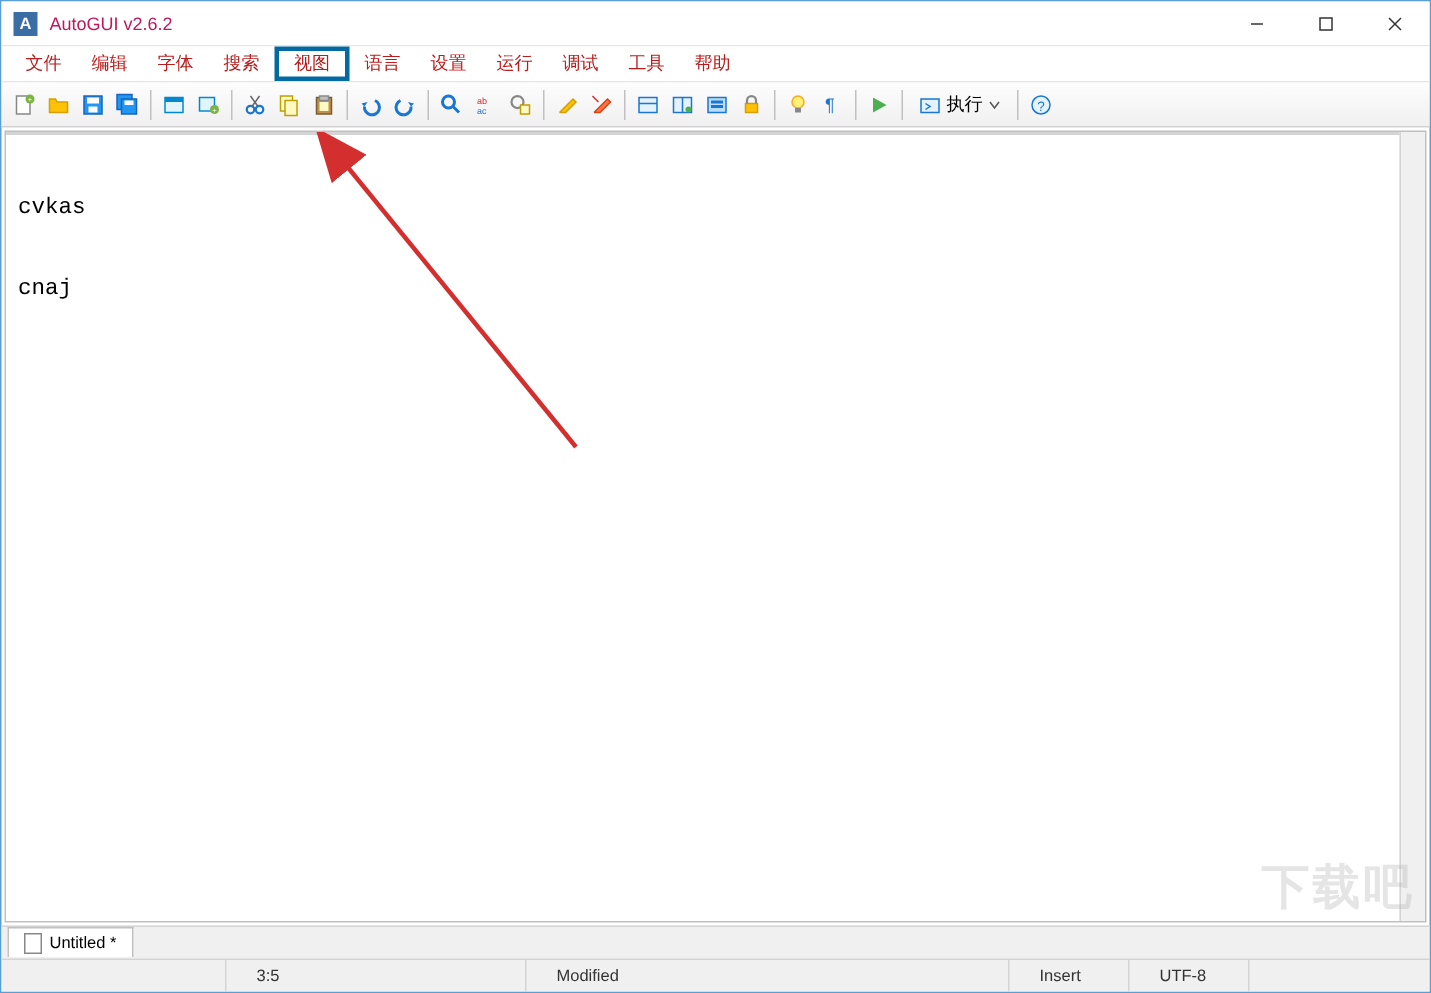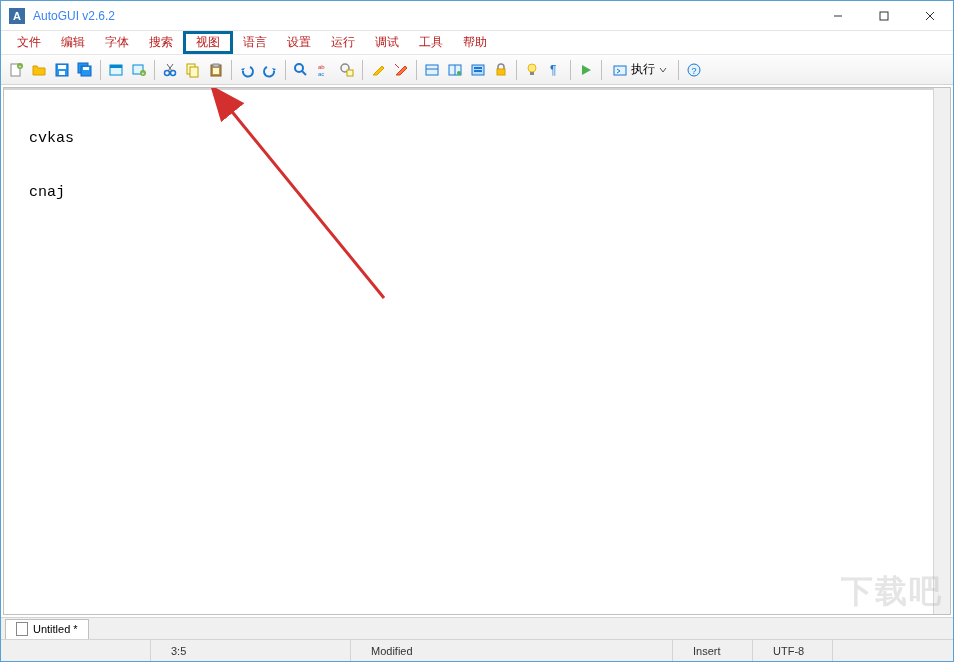--- a/index.html
+++ b/index.html
@@ -2,50 +2,50 @@
 <html><head>
 <meta charset="utf-8">
 <style>
 * { box-sizing: border-box; margin: 0; padding: 0; }
 body { font-family: "Microsoft YaHei", "Segoe UI", Tahoma, sans-serif; font-size: 12px; background: #fff; overflow: hidden; }
 .window { width: 954px; height: 662px; border: 1px solid #5a9fd4; background: #fff; display: flex; flex-direction: column; position: relative; }
 
 
 .titlebar { height: 30px; background: #fff; display: flex; align-items: center; padding-left: 8px; border-bottom: 1px solid #e5e5e5; }
 .titlebar .app-icon { width: 16px; height: 16px; background: #3a6ea5; color: #fff; display: flex; align-items: center; justify-content: center; font-size: 11px; font-weight: bold; margin-right: 8px; }
-.titlebar .title { flex: 1; color: #3b82f6; font-size: 12px; }
+.titlebar .title { flex: 1; color: #be185d; font-size: 12px; }
 .titlebar .win-controls { display: flex; }
 .titlebar .win-btn { width: 46px; height: 30px; display: flex; align-items: center; justify-content: center; cursor: pointer; }
 
 
 .menubar { height: 24px; background: #fff; display: flex; align-items: stretch; padding-left: 6px; border-bottom: 1px solid #e5e5e5; }
 .menu-item { padding: 0 10px; display: flex; align-items: center; cursor: pointer; color: #b91c1c; font-size: 12px; }
 .menu-item.highlighted { border: 3px solid #0369a1; background: #fff; }
 
 
 .toolbar { height: 30px; background: linear-gradient(#fdfdfd, #f0f0f0); border-bottom: 1px solid #d4d4d4; display: flex; align-items: center; padding: 0 4px; gap: 1px; }
 .tb-btn { width: 22px; height: 22px; display: flex; align-items: center; justify-content: center; cursor: pointer; border: 1px solid transparent; border-radius: 2px; position: relative; }
 .tb-sep { width: 1px; height: 20px; background: #c0c0c0; margin: 0 3px; }
 .tb-exec { display: flex; align-items: center; padding: 0 6px; height: 22px; border: 1px solid transparent; cursor: pointer; gap: 4px; }
 
 
 .editor-wrap { flex: 1; display: flex; flex-direction: column; border: 1px solid #c0c0c0; margin: 2px; overflow: hidden; position: relative; }
 .editor-top-border { height: 2px; background: #d4d4d4; }
 .editor { flex: 1; background: #fff; padding: 4px 8px; font-family: Consolas, "Courier New", monospace; font-size: 15px; line-height: 1.2; color: #000; position: relative; white-space: pre; }
-.editor .line { display: block; margin-left: 17px; }
+.editor .line { display: block; }
 .editor .current-line { background: #f5f5f5; }
 .caret { display: inline-block; width: 1px; height: 16px; background: #000; vertical-align: text-bottom; animation: blink 1s step-end infinite; }
 @keyframes blink { 50% { opacity: 0; } }
 .scrollbar-v { position: absolute; right: 0; top: 0; bottom: 0; width: 17px; background: #f0f0f0; border-left: 1px solid #d4d4d4; }
 
 
 .arrow-overlay { position: absolute; top: 0; left: 0; pointer-events: none; z-index: 10; }
 
 
-.tabbar { height: 22px; background: #f0f0f0; border-top: 1px solid #d4d4d4; display: flex; align-items: center; padding-left: 4px; }
+.tabbar { height: 22px; background: #f0f0f0; border-top: 1px solid #d4d4d4; display: flex; align-items: flex-start; padding-left: 4px; }
 .tab { height: 20px; padding: 0 10px; background: #fff; border: 1px solid #c0c0c0; border-bottom: none; display: flex; align-items: center; gap: 5px; font-size: 11px; cursor: pointer; }
 .tab .doc-icon { width: 12px; height: 14px; border: 1px solid #888; background: #fff; position: relative; }
 
 
 .statusbar { height: 22px; background: #f0f0f0; border-top: 1px solid #d4d4d4; display: flex; align-items: flex-end; font-size: 11px; color: #333; }
 .status-cell { padding: 0 20px; border-right: 1px solid #d4d4d4; height: 100%; display: flex; align-items: center; }
 .status-cell.wide { flex: 1; }
 
 
 .watermark { position: absolute; right: 10px; bottom: 47px; font-size: 32px; color: rgba(180,180,180,0.35); font-weight: bold; letter-spacing: 2px; pointer-events: none; font-family: "Microsoft YaHei"; }

